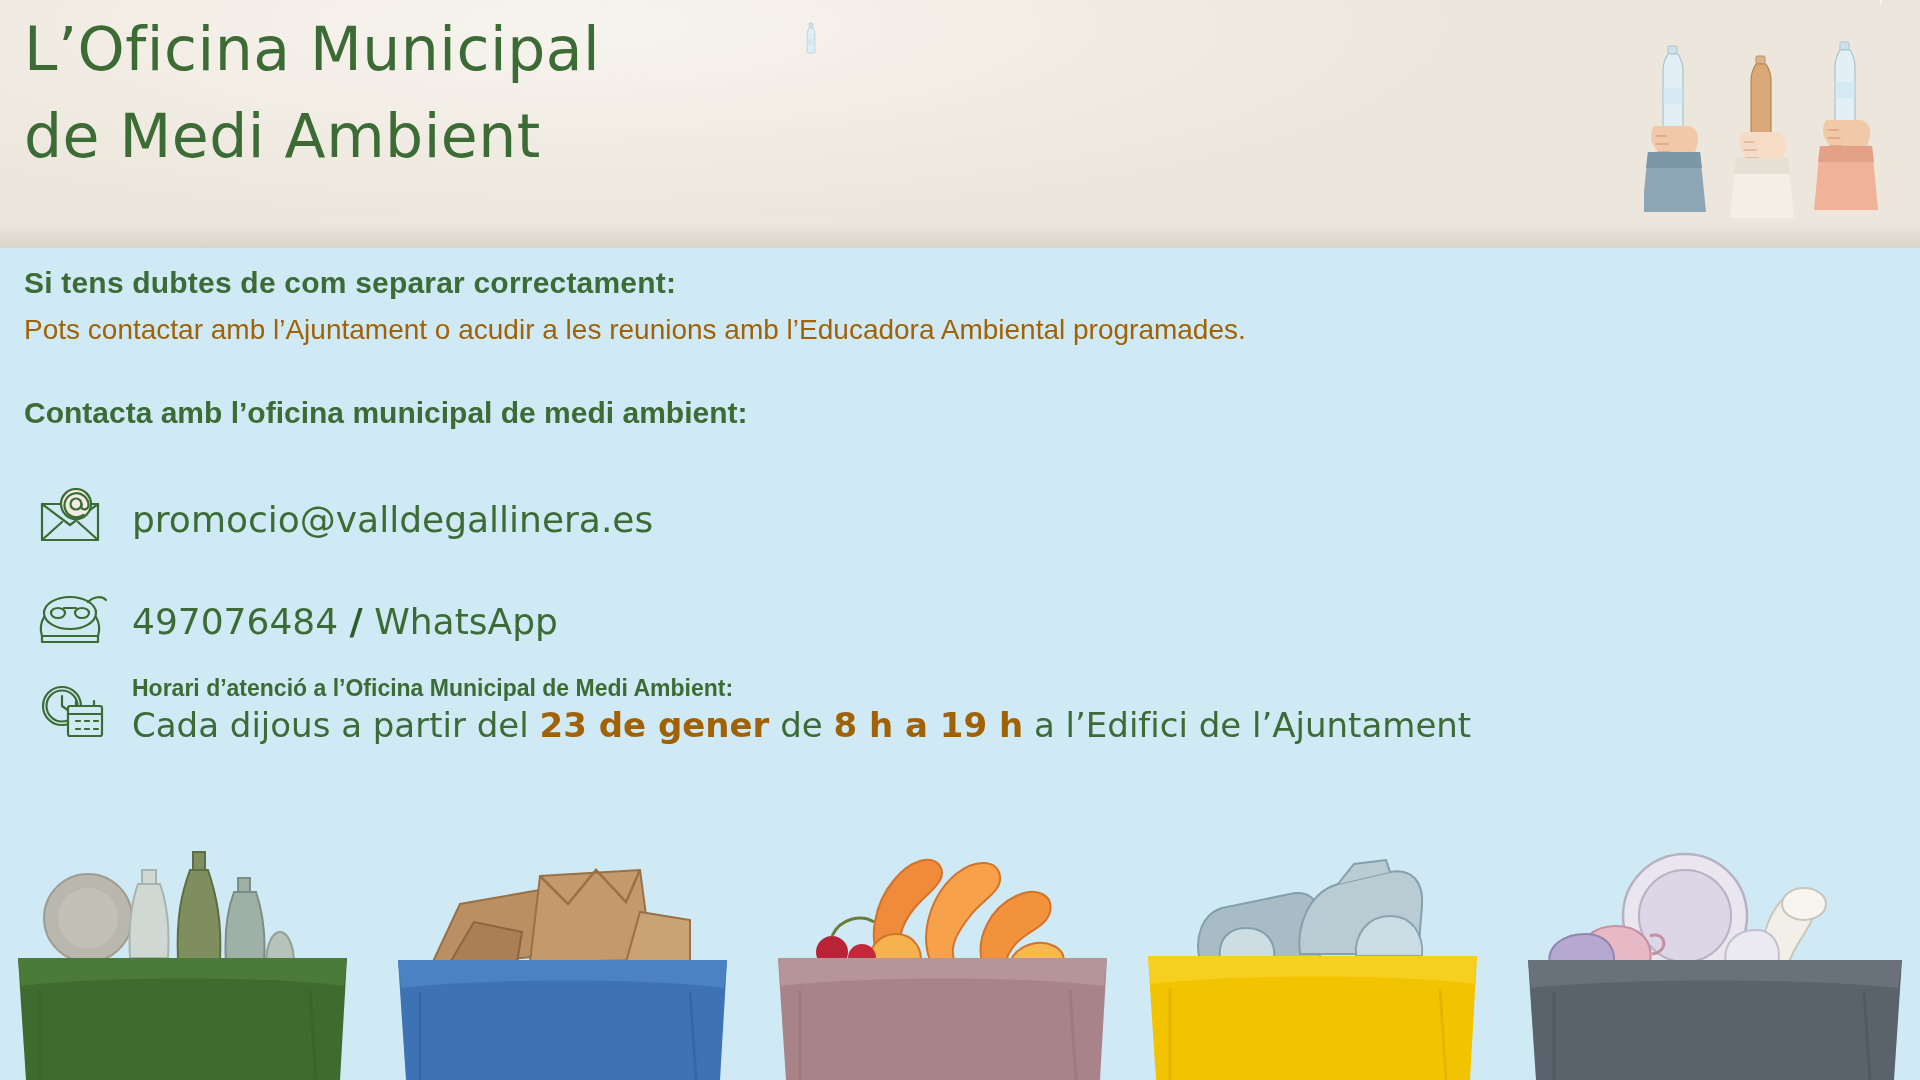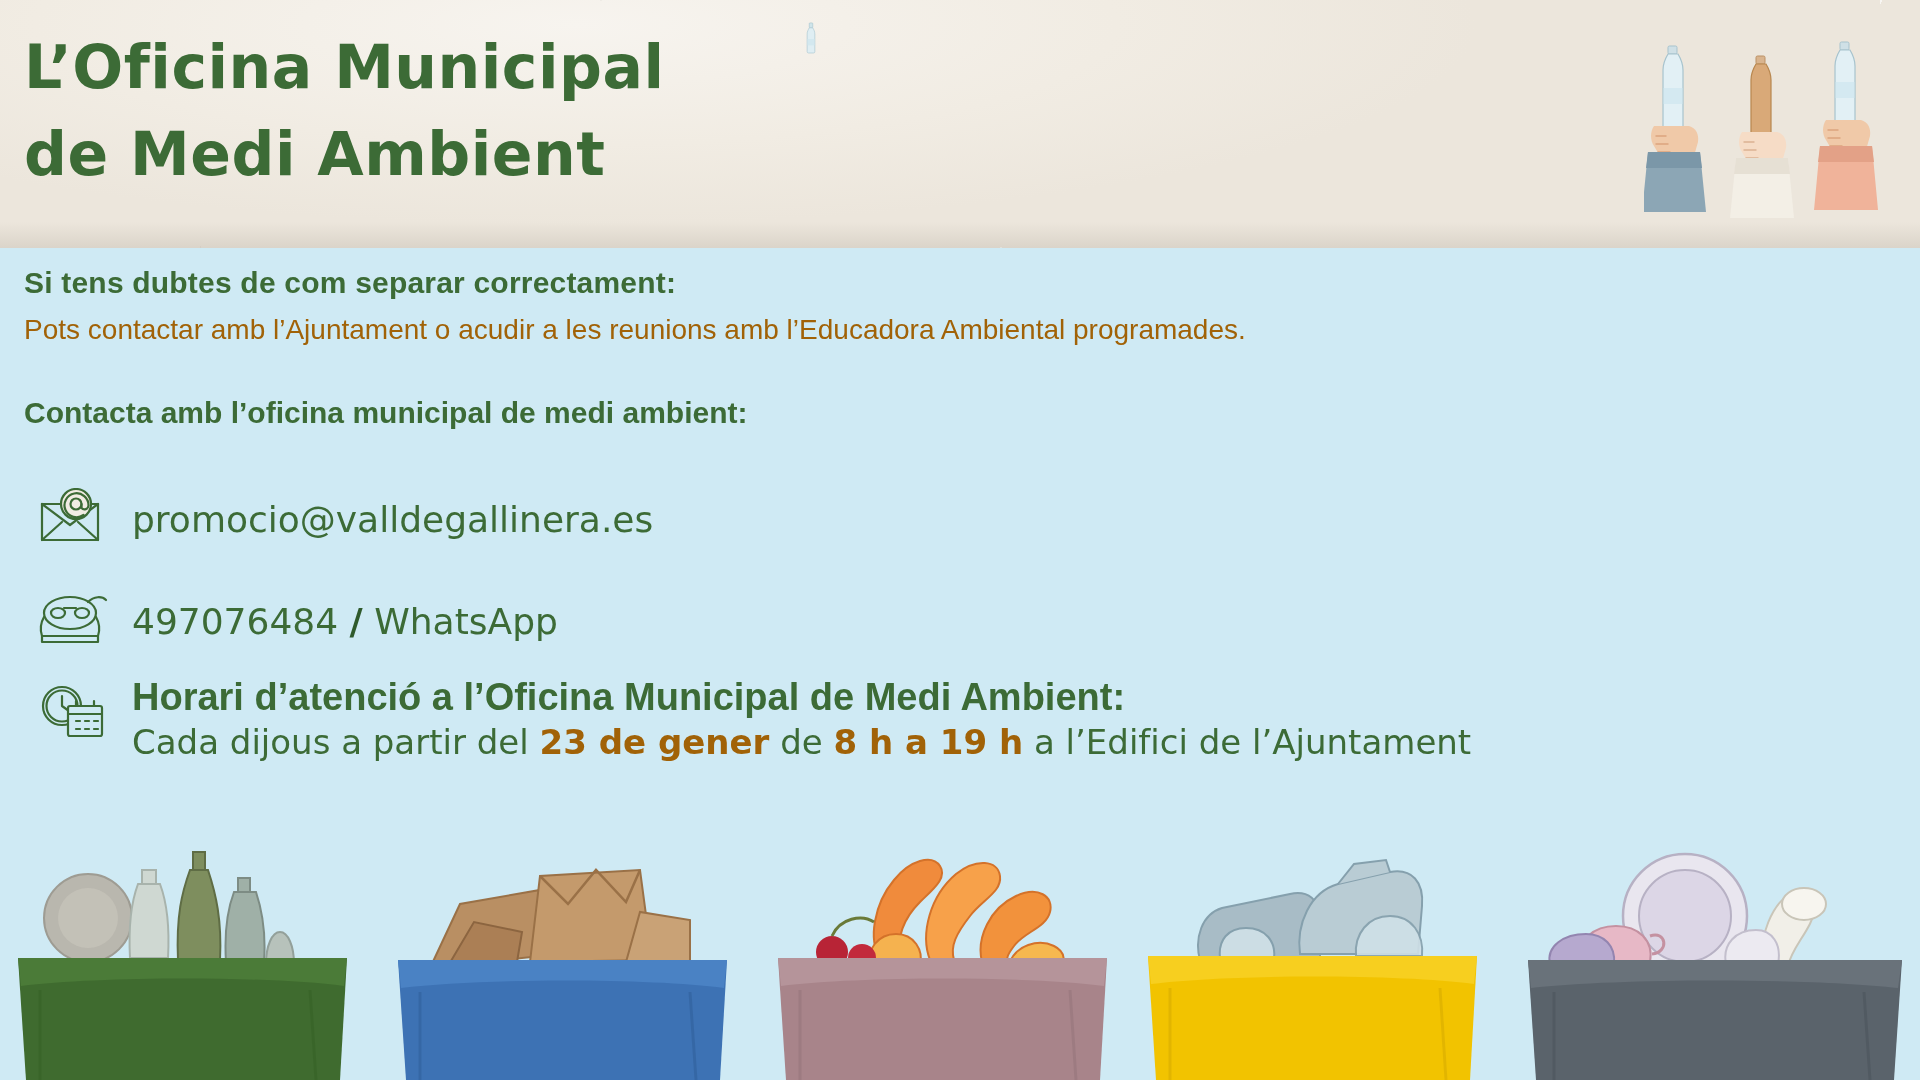--- a/index.html
+++ b/index.html
@@ -38,25 +38,25 @@
     background-position: -40px 0, 200px 0, 600px 0, 1000px 0;
     opacity: .9;
   }
   .header:after {
     content: "";
     position: absolute; left: 0; bottom: 0; width: 100%; height: 26px;
     background: linear-gradient(180deg, rgba(0,0,0,0.0) 0%, rgba(140,130,115,0.18) 100%);
   }
   .header-title {
     position: absolute;
-    left: 24px; top: 24px;
+    left: 24px; top: 6px;
     width: 1100px;
     color: #3c6b36;
     font-family: "DejaVu Sans", sans-serif;
-    font-weight: bold;
+    font-weight: normal;
     font-size: 60px;
     line-height: 1.45;
     letter-spacing: 0.5px;
     white-space: pre-line;
     z-index: 3;
   }
 
   
   .mini-bottle {
     position: absolute;
@@ -111,21 +111,21 @@
     font-size: 36px;
     color: #3c6b36;
     font-family: "DejaVu Sans", sans-serif;
   }
   .c-text.email { font-size: 36px; }
   .phone-num { font-weight: normal; }
   .sep { font-weight: bold; color: #2f5a2c; }
 
   .hours-block { line-height: 1.12; }
   .hours-title {
-    font-size: 38px; font-weight: bold; color: #3c6b36;
+    font-size: 23px; font-weight: bold; color: #3c6b36;
     font-family: "Liberation Sans", sans-serif;
   }
   .hours-line {
     font-size: 34px; color: #3c6b36;
     font-family: "DejaVu Sans", sans-serif;
     margin-top: 4px;
   }
   .hl { color: #a16207; font-weight: bold; }
 
   

